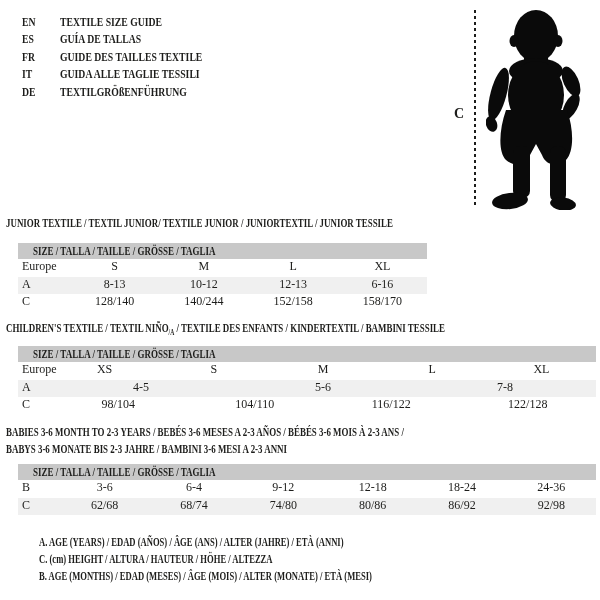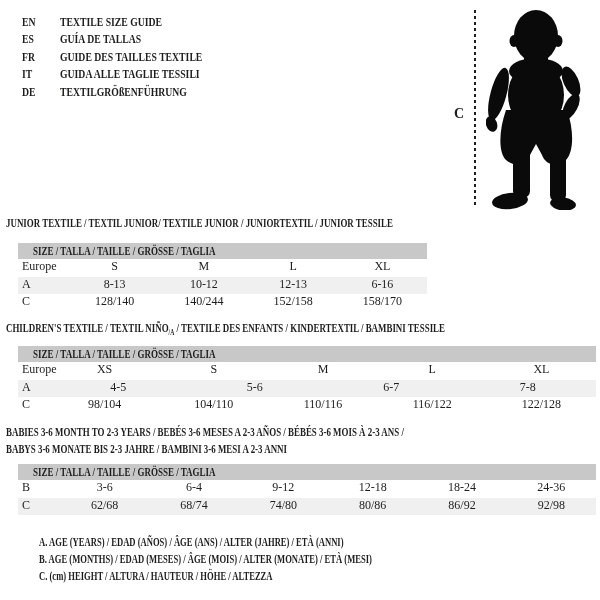--- a/index.html
+++ b/index.html
@@ -139,28 +139,26 @@
       <span class="cell">XS</span>
       <span class="cell">S</span>
       <span class="cell">M</span>
       <span class="cell">L</span>
       <span class="cell">XL</span>
     </div>
     <div class="row alt">
       <span class="lab">A</span>
       <span class="cell">4-5</span>
       <span class="cell">5-6</span>
-      <span class="cell">6-7</span>
       <span class="cell">7-8</span>
     </div>
     <div class="row">
       <span class="lab">C</span>
       <span class="cell">98/104</span>
       <span class="cell">104/110</span>
-      <span class="cell">110/116</span>
       <span class="cell">116/122</span>
       <span class="cell">122/128</span>
     </div>
   </div>
 
   <div class="sec-title title-babies">
     <div><span class="cx66">BABIES 3-6 MONTH TO 2-3 YEARS / BEBÉS 3-6 MESES A 2-3 AÑOS / BÉBÉS 3-6 MOIS À 2-3 ANS /</span></div>
     <div><span class="cx66">BABYS 3-6 MONATE BIS 2-3 JAHRE / BAMBINI 3-6 MESI A 2-3 ANNI</span></div>
   </div>
   <div class="tbl tbl-babies">
@@ -182,17 +180,17 @@
       <span class="cell">68/74</span>
       <span class="cell">74/80</span>
       <span class="cell">80/86</span>
       <span class="cell">86/92</span>
       <span class="cell">92/98</span>
     </div>
   </div>
 
   <div class="footnotes">
     <div class="footnote"><span class="cx66">A. AGE (YEARS) / EDAD (AÑOS) / ÂGE (ANS) / ALTER (JAHRE) / ETÀ (ANNI)</span></div>
+    <div class="footnote"><span class="cx66">C. (cm) HEIGHT / ALTURA / HAUTEUR / HÖHE / ALTEZZA</span></div>
     <div class="footnote"><span class="cx66">B. AGE (MONTHS) / EDAD (MESES) / ÂGE (MOIS) / ALTER (MONATE) / ETÀ (MESI)</span></div>
-    <div class="footnote"><span class="cx66">C. (cm) HEIGHT / ALTURA / HAUTEUR / HÖHE / ALTEZZA</span></div>
   </div>
 
 </div>
 
 </body></html>

